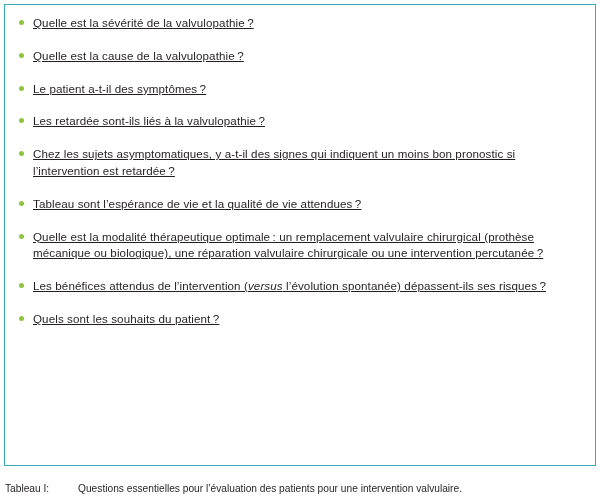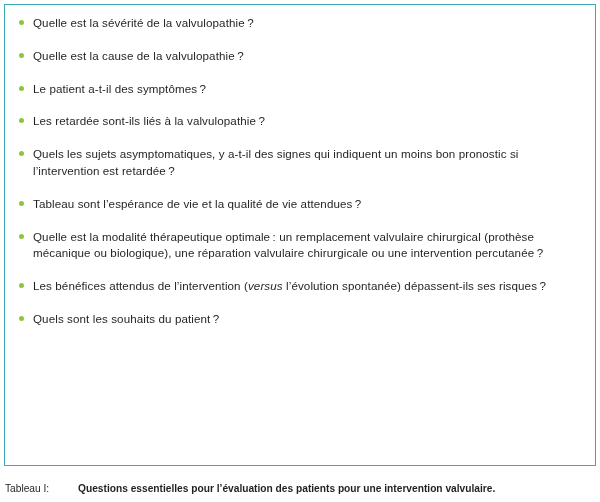--- a/index.html
+++ b/index.html
@@ -28,20 +28,21 @@
     height: 462px;
     box-sizing: border-box;
     border: 1px solid #3aa9b8;
     background: #ffffff;
     padding: 10px 14px 6px 14px;
   }
   ul.qlist {
     list-style: none;
     margin: 0;
     padding: 0;
+    text-decoration: underline;
   }
   ul.qlist li {
     position: relative;
     padding-left: 14px;
     margin: 0 0 16px 0;
     font-size: 11.6px;
     line-height: 1.45;
     color: #231f20;
     letter-spacing: 0.1px;
   }
@@ -67,21 +68,21 @@
     top: 482px;
     width: 590px;
     font-size: 10.2px;
     line-height: 1.35;
     color: #231f20;
   }
   .caption .label {
     font-weight: normal;
   }
   .caption .ctext {
-    font-weight: bold;
+    font-weight: normal;
     padding-left: 26px;
   }
 </style>
 </head>
 <body>
 
 <div class="page">
 
   <div class="table-box">
     <ul class="qlist">
@@ -96,21 +97,21 @@
       <li>
         <span class="bullet"></span>
         <span class="text">Le patient a-t-il des symptômes ?</span>
       </li>
       <li>
         <span class="bullet"></span>
         <span class="text">Les retardée sont-ils liés à la valvulopathie ?</span>
       </li>
       <li>
         <span class="bullet"></span>
-        <span class="text">Quels les sujets asymptomatiques, y a-t-il des signes qui indiquent un moins bon pronostic si l’intervention est retardée ?</span>
+        <span class="text">Chez les sujets asymptomatiques, y a-t-il des signes qui indiquent un moins bon pronostic si l’intervention est retardée ?</span>
       </li>
       <li>
         <span class="bullet"></span>
         <span class="text">Tableau sont l’espérance de vie et la qualité de vie attendues ?</span>
       </li>
       <li>
         <span class="bullet"></span>
         <span class="text">Quelle est la modalité thérapeutique optimale : un remplacement valvulaire chirurgical (prothèse mécanique ou biologique), une réparation valvulaire chirurgicale ou une intervention percutanée ?</span>
       </li>
       <li>

